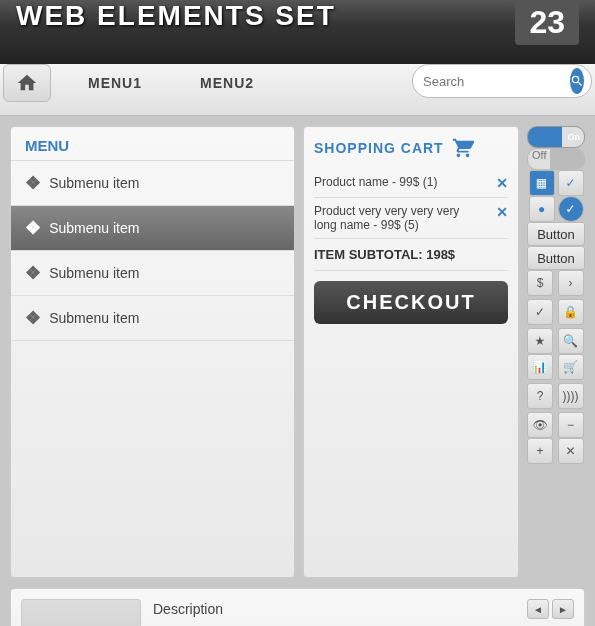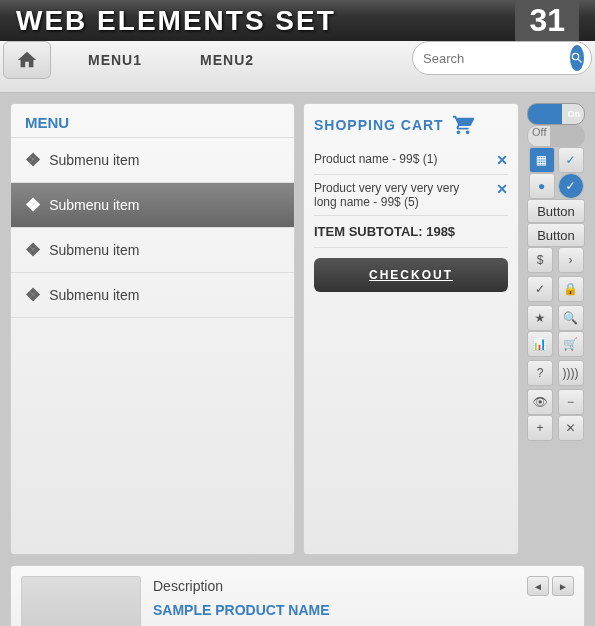--- a/index.html
+++ b/index.html
@@ -7,25 +7,25 @@
       width: 595px;
       height: 626px;
       font-family: Arial, sans-serif;
       background: #c8c8c8;
       overflow: hidden;
     }
 
     
     .header {
       background: linear-gradient(180deg, #555 0%, #333 40%, #222 100%);
-      height: 41px;
-      display: flex;
-      align-items: center;
+      height: 64px;
+      display: flex;
+      align-items: flex-start;
       justify-content: space-between;
-      padding: 17px 16px;
+      padding: 0 16px;
     }
     .header-title {
       color: #fff;
       font-size: 28px;
       font-weight: bold;
       letter-spacing: 2px;
       text-shadow: 1px 1px 3px #000;
     }
     .header-number {
       background: #555;
@@ -187,31 +187,30 @@
     .cart-subtotal {
       font-size: 13px;
       font-weight: bold;
       color: #333;
       padding: 8px 0;
       border-bottom: 1px solid #ddd;
     }
     .checkout-btn {
       background: linear-gradient(180deg, #555 0%, #333 100%);
       color: #fff;
-      font-size: 12px;
+      font-size: 20px;
       font-weight: bold;
       letter-spacing: 2px;
       border: none;
       border-radius: 6px;
       width: 100%;
       padding: 10px;
       margin-top: 10px;
       cursor: pointer;
       text-align: center;
-      text-decoration: underline;
     }
 
     
     .ui-sidebar {
       width: 58px;
       flex-shrink: 0;
       display: flex;
       flex-direction: column;
       gap: 0;
     }
@@ -342,21 +341,21 @@
       font-size: 14px;
       font-weight: bold;
       margin-bottom: 6px;
     }
   </style>
 </head>
 <body>
 
 <div class="header">
   <span class="header-title">WEB ELEMENTS SET</span>
-  <span class="header-number">31</span>
+  <span class="header-number">23</span>
 </div>
 
 <div class="navbar">
   <div class="nav-home">
     <svg viewBox="0 0 24 24" fill="#555">
       <path d="M10 20v-6h4v6h5v-8h3L12 3 2 12h3v8z"></path>
     </svg>
   </div>
   <div class="nav-menu-item">MENU1</div>
   <div class="nav-menu-item">MENU2</div>

